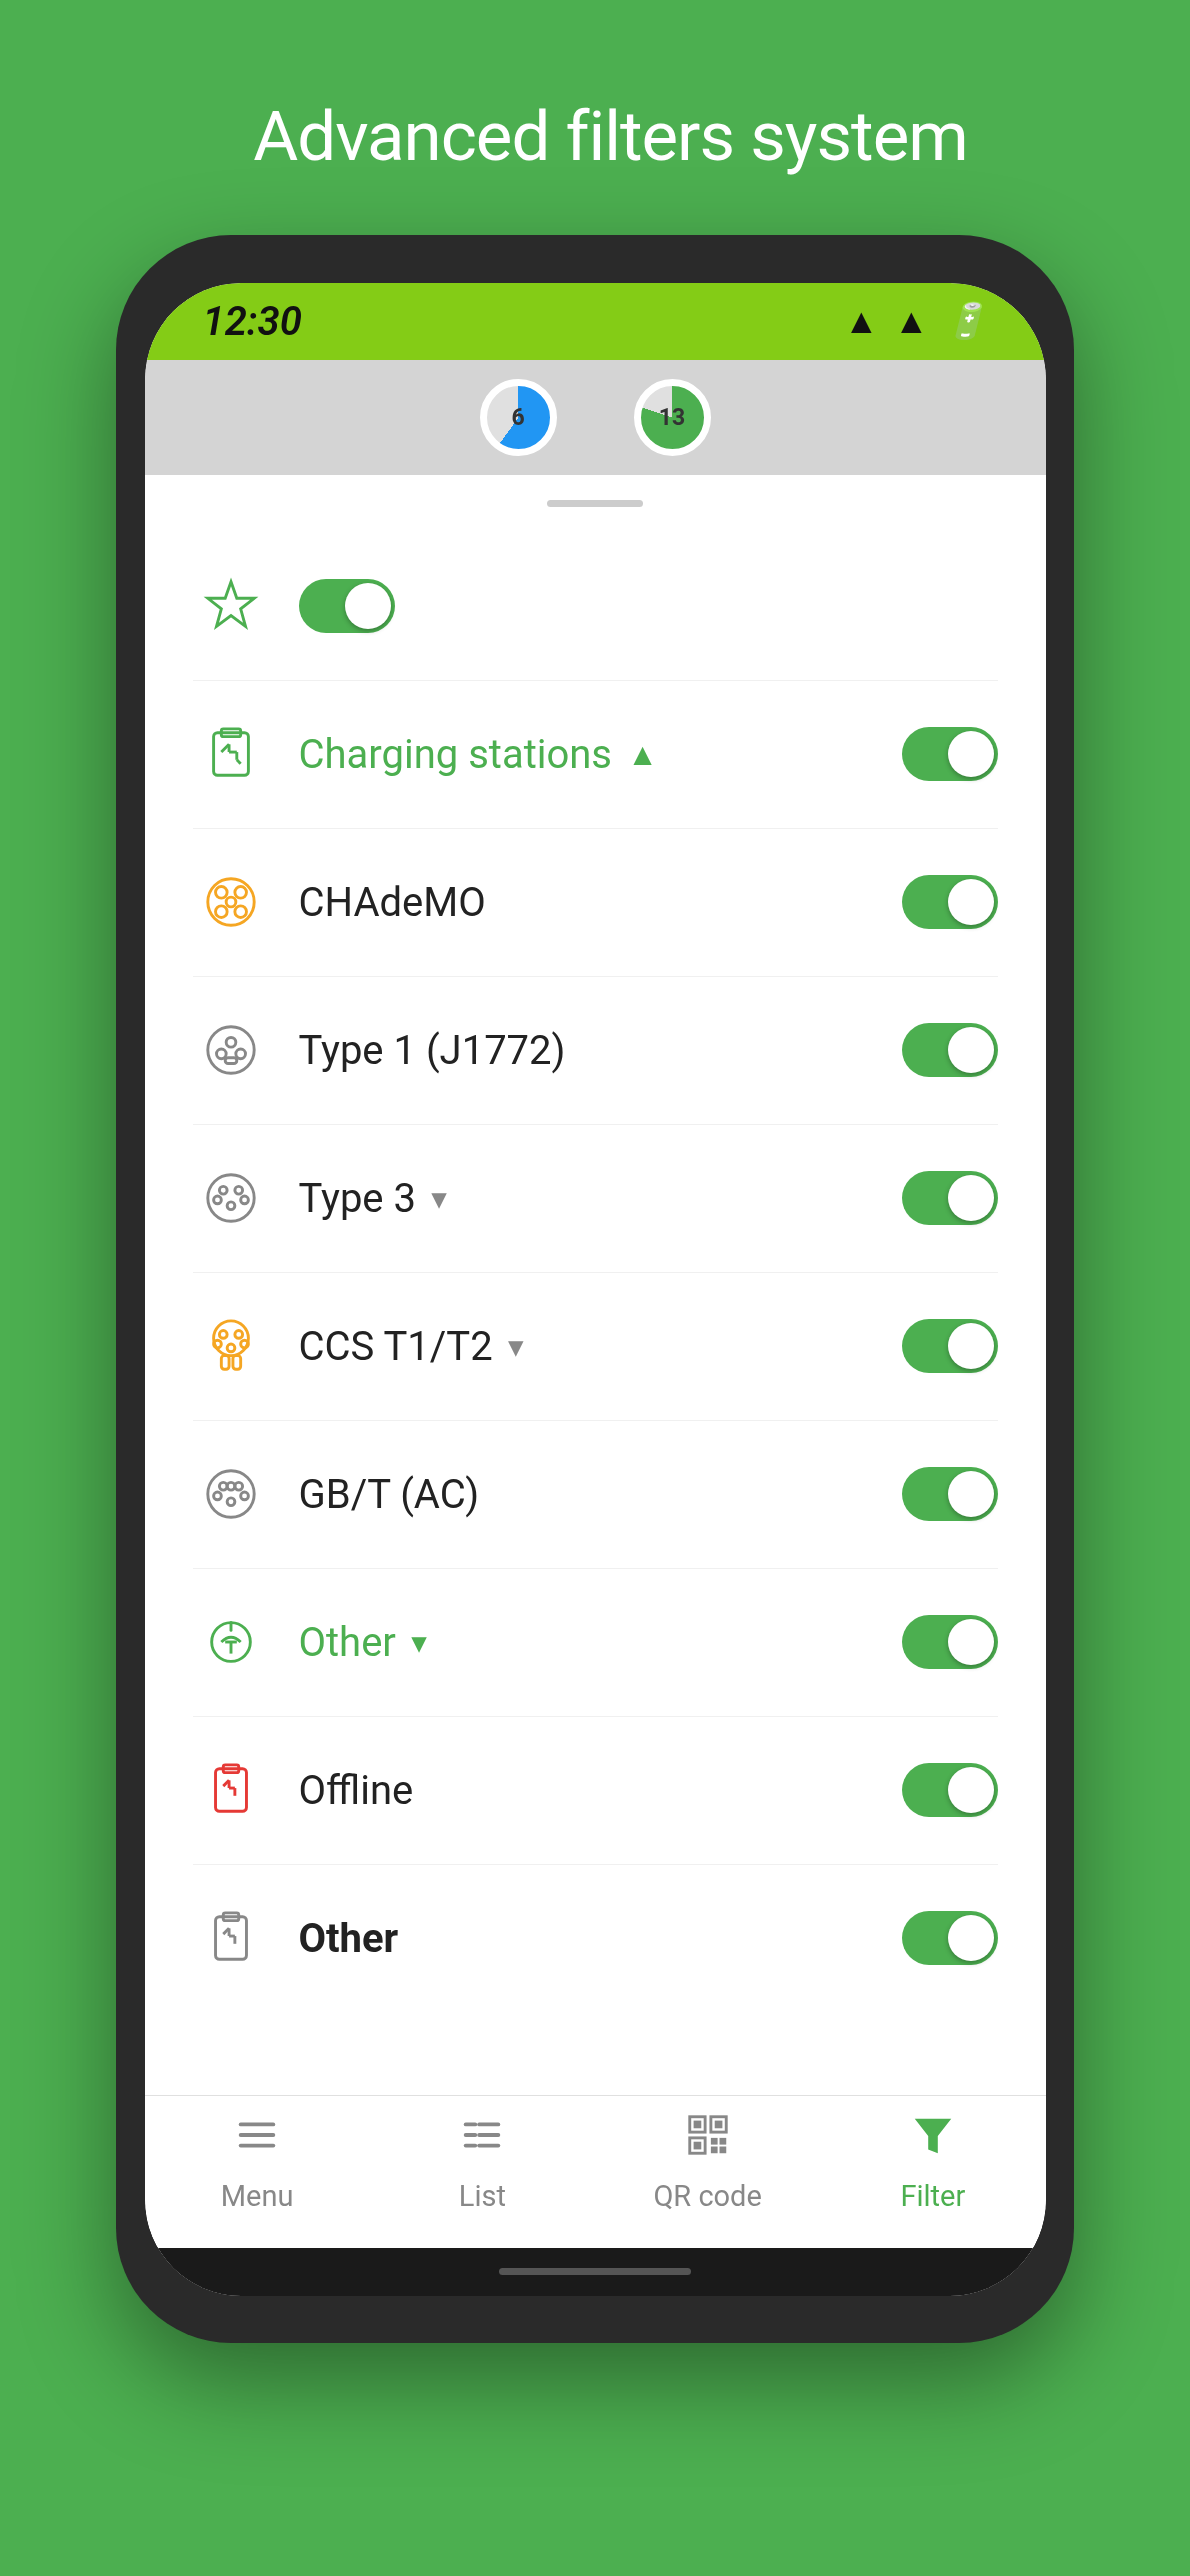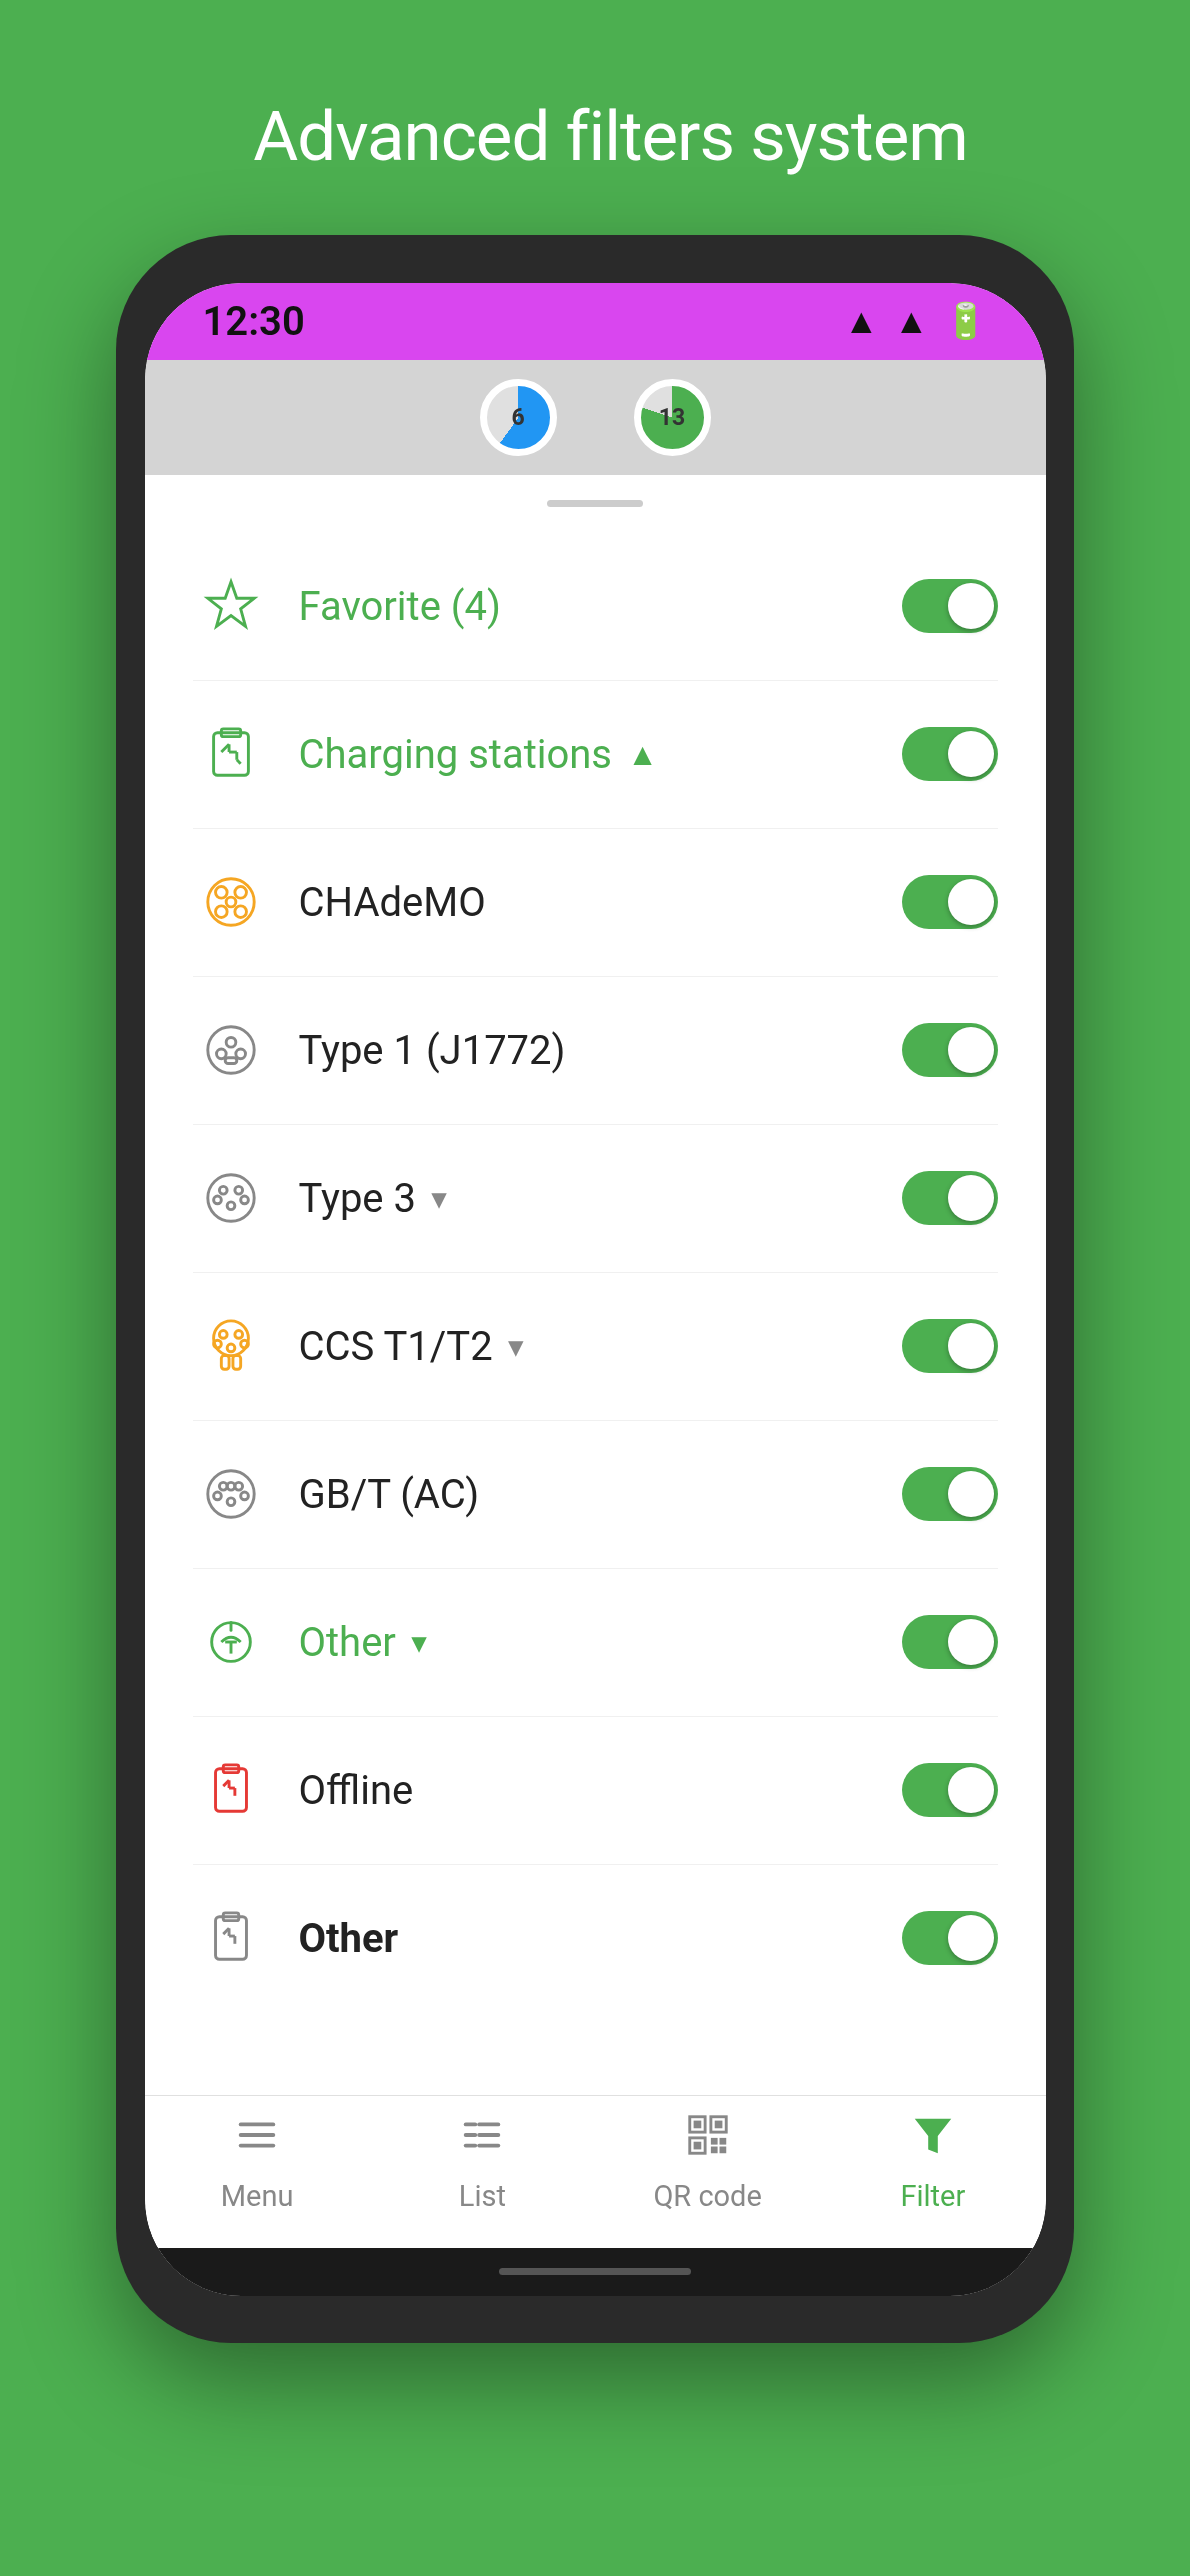--- a/index.html
+++ b/index.html
@@ -55,27 +55,28 @@
       height: 100%;
       background: #f5f5f5;
       border-radius: 96px;
       overflow: hidden;
       display: flex;
       flex-direction: column;
     }
 
     
     .status-bar {
-      background: #d946ef;
+      background: #84cc16;
       height: 77px;
       display: flex;
       align-items: center;
       justify-content: space-between;
       padding: 0 58px;
       flex-shrink: 0;
+      font-style: italic;
     }
 
     .status-time {
       font-size: 40px;
       font-weight: 600;
       color: #111;
     }
 
     .status-icons {
       display: flex;
@@ -304,21 +305,20 @@
       </div>
 
       <div class="filter-list">
 
         <div class="filter-item">
           <div class="filter-icon">
             <svg width="58" height="58" viewBox="0 0 60 60">
               <polygon points="30,5 36,22 54,22 40,33 45,51 30,40 15,51 20,33 6,22 24,22" fill="none" stroke="#4caf50" stroke-width="3"></polygon>
             </svg>
           </div>
-          <span class="filter-label green">Favorite (4)</span>
           <div class="toggle"></div>
         </div>
 
         <div class="filter-item">
           <div class="filter-icon">
             <svg width="58" height="58" viewBox="0 0 60 60">
               <rect x="12" y="8" width="36" height="44" rx="4" fill="none" stroke="#4caf50" stroke-width="3"></rect>
               <rect x="20" y="4" width="20" height="8" rx="2" fill="none" stroke="#4caf50" stroke-width="3"></rect>
               <line x1="20" y1="28" x2="28" y2="20" stroke="#4caf50" stroke-width="3"></line>
               <line x1="28" y1="20" x2="28" y2="28" stroke="#4caf50" stroke-width="3"></line>

